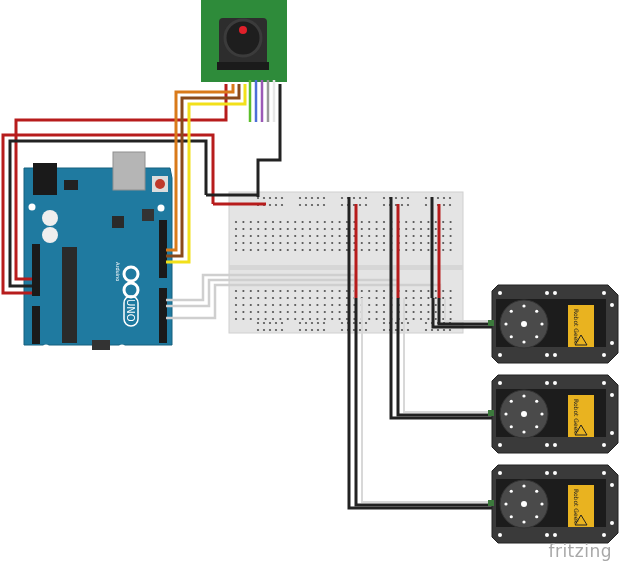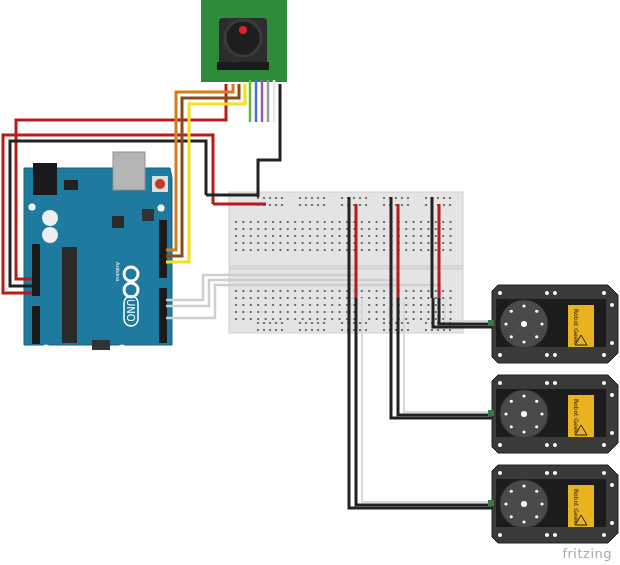--- a/index.html
+++ b/index.html
@@ -1,18 +1,18 @@
 <!DOCTYPE html>
 <html><head>
 <meta charset="utf-8">
 <style>
   html, body { margin: 0; padding: 0; background: #ffffff; }
   body { width: 620px; height: 565px; position: relative; overflow: hidden; font-family: "Liberation Sans", sans-serif; }
   svg { position: absolute; left: 0; top: 0; }
-  .wm { position: absolute; right: 8px; bottom: 4px; font-family: "DejaVu Sans", sans-serif; font-size: 13px; color: #a8a8a8; letter-spacing: 0.5px; }
+  .wm { position: absolute; right: 8px; bottom: 4px; font-family: "DejaVu Sans", sans-serif; font-size: 17px; color: #a8a8a8; letter-spacing: 0.5px; }
   .ardlabel { font-family: "DejaVu Sans", sans-serif; fill: #ffffff; }
 </style>
 </head>
 <body>
 
 <svg width="620" height="565" viewBox="0 0 620 565" xmlns="http://www.w3.org/2000/svg">
 
   <g>
     <rect x="229" y="192" width="234" height="141" fill="#e4e4e4" stroke="#d0d0d0"></rect>
     <rect x="229" y="265" width="234" height="5" fill="#d6d6d6"></rect>

